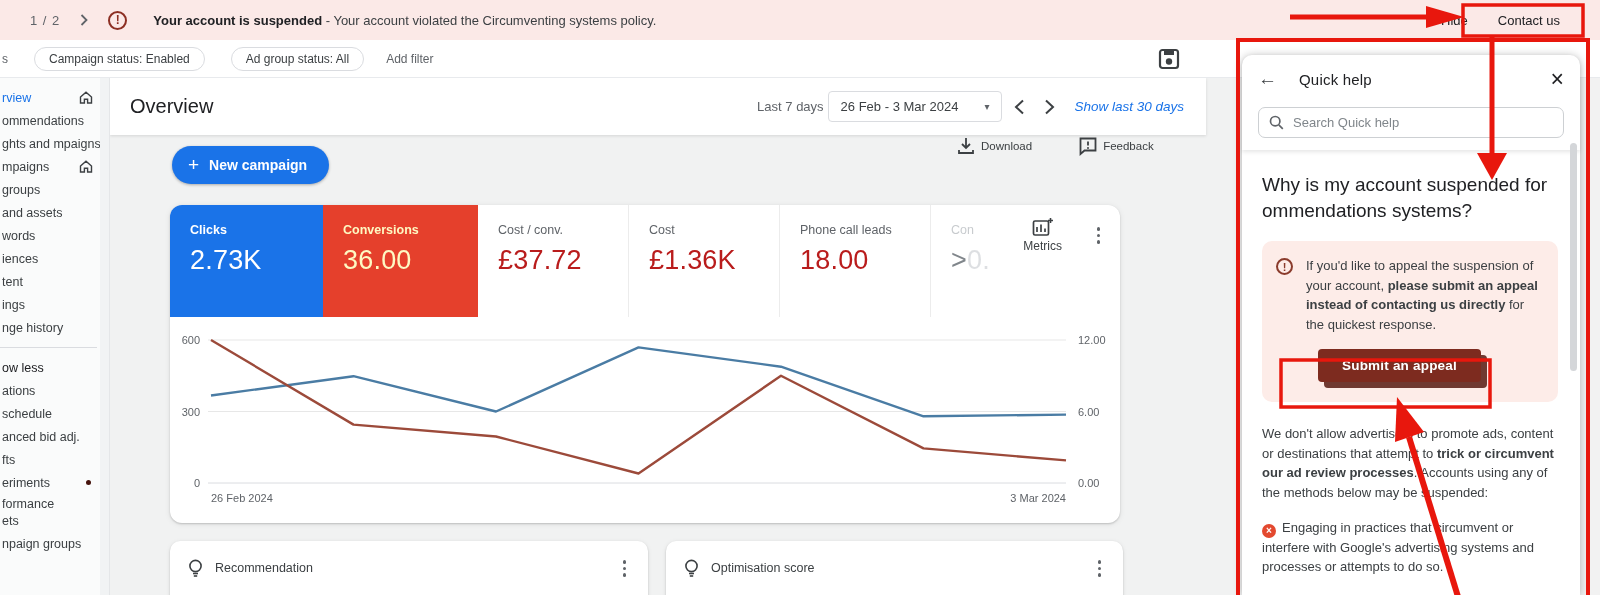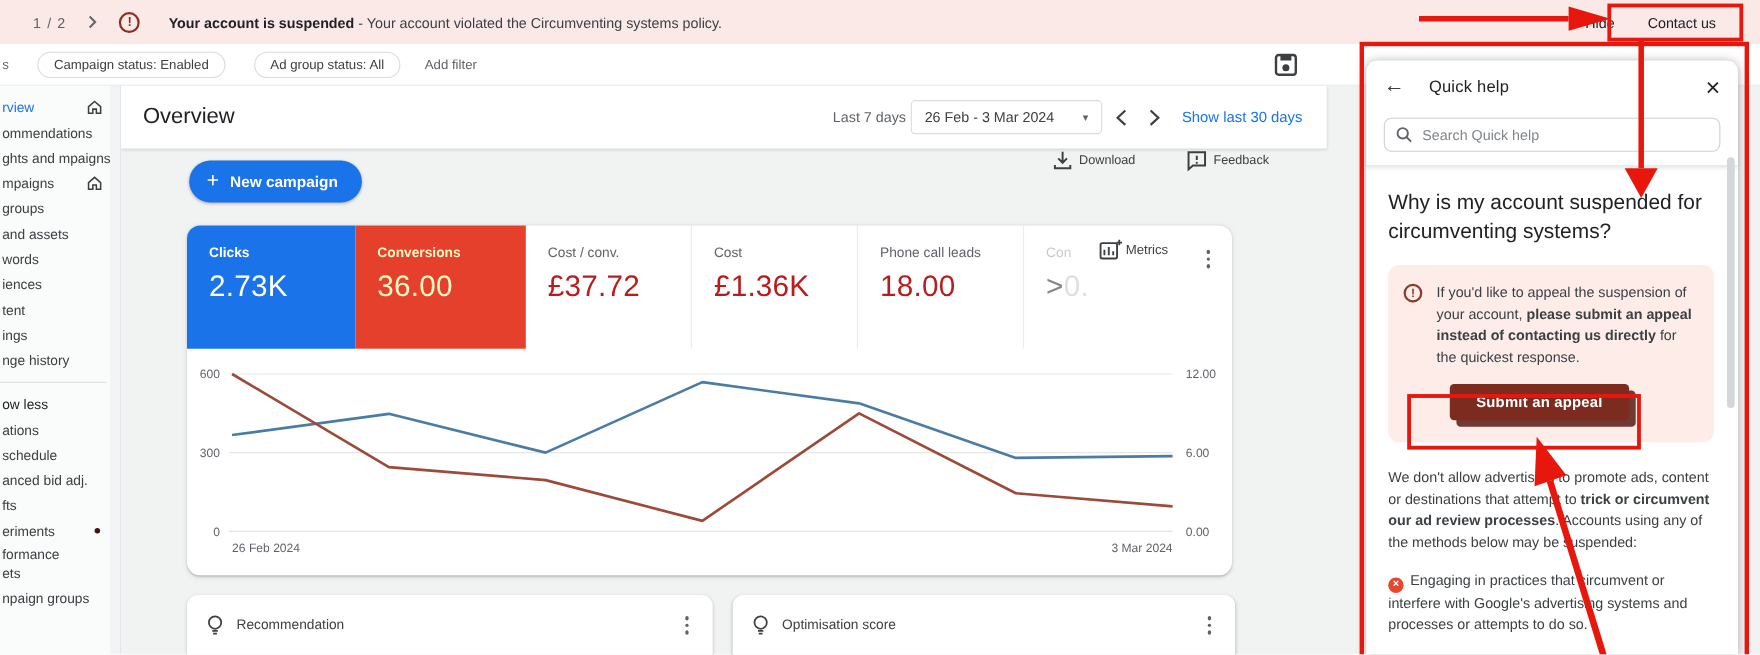--- a/index.html
+++ b/index.html
@@ -39,21 +39,21 @@
   .main { position:absolute; left:110px; top:78px; width:1122px; height:517px; background:#f1f2f2; }
   .bg-right { position:absolute; left:1232px; top:78px; width:368px; height:517px; background:#f2f2f2; }
 
   .overview-band { position:absolute; left:0; top:0; width:1096px; height:57px; background:#fff; box-shadow:0 1px 3px rgba(0,0,0,.12); display:flex; align-items:center; }
   .overview-title { font-size:20px; color:#202124; margin-left:20px; }
   .date-controls { margin-left:auto; display:flex; align-items:center; gap:4px; padding-right:22px; }
   .range-label { font-size:13px; color:#5f6368; }
   .date-box { border:1px solid #dadce0; border-radius:4px; padding:7px 12px; font-size:13px; color:#3c4043; display:flex; align-items:center; gap:26px; cursor:pointer; background:#fff; }
   .caret { font-size:10px; color:#5f6368; }
   .nav-chev { width:26px; height:26px; display:flex; align-items:center; justify-content:center; cursor:pointer; }
-  .show-link { font-size:13.5px; font-weight:500; color:#1a73e8; cursor:pointer; margin-left:8px; }
+  .show-link { font-size:13.5px; font-weight:500; color:#1a73e8; cursor:pointer; margin-left:8px;font-style:italic; }
 
   .new-campaign { position:absolute; left:62px; top:68px; height:38px; border-radius:19px; background:#1a73e8; color:#fff; display:flex; align-items:center; gap:10px; padding:0 22px 0 16px; font-size:14px; font-weight:bold; box-shadow:0 1px 3px rgba(0,0,0,.3); cursor:pointer; border:none; }
   .plus { font-size:19px; font-weight:normal; }
 
   .dlfb { position:absolute; left:846px; top:58px; display:flex; gap:46px; }
   .dlfb-item { display:flex; flex-direction:row; align-items:center; gap:5px; font-size:11.5px; color:#3c4043; cursor:pointer; }
 
   .big-card { position:absolute; left:60px; top:127px; width:950px; height:318px; background:#fff; border-radius:12px; box-shadow:0 1px 2px rgba(0,0,0,.18), 0 1px 6px rgba(0,0,0,.08); }
   .metrics-row { display:flex; height:112px; position:relative; }
   .tile { padding:18px 0 0 20px; cursor:pointer; }
@@ -61,21 +61,21 @@
   .tile .t-value { font-size:27px; margin-top:8px; letter-spacing:.2px; }
   .tile.blue { background:#1a73e8; color:#fff; border-radius:12px 0 0 0; width:153px; }
   .tile.red { background:#e5402c; color:#fef9c3; width:155px; }
   .tile.plain { width:151px; border-right:1px solid #ececec; }
   .tile.plain .t-label { color:#5f6368; font-weight:normal; }
   .tile.plain .t-value { color:#b91c1c; }
   .tile.last { flex:1; border-right:none; position:relative; }
   .tile.last .t-label { color:#9aa0a6; opacity:.55; font-weight:normal; }
   .tile.last .t-value .vd { color:#80868b; }
   .tile.last .t-value .vl { color:#bdc1c6; opacity:.5; }
-  .metrics-btn { position:absolute; right:58px; top:12px; display:flex; flex-direction:row; align-items:center; gap:2px; font-size:12px; color:#3c4043; cursor:pointer; }
+  .metrics-btn { position:absolute; right:58px; top:12px; display:flex; flex-direction:column; align-items:center; gap:2px; font-size:12px; color:#3c4043; cursor:pointer; }
   .kebab { display:flex; flex-direction:column; gap:3px; align-items:center; cursor:pointer; padding:4px; }
   .kebab i { width:3.5px; height:3.5px; border-radius:50%; background:#5f6368; display:block; }
   .card-kebab { position:absolute; right:16px; top:18px; }
   .chart-wrap { position:absolute; left:0; top:112px; width:950px; height:206px; }
 
   .bottom-card { position:absolute; background:#fff; border-radius:10px; box-shadow:0 1px 2px rgba(0,0,0,.18), 0 1px 5px rgba(0,0,0,.08); height:70px; }
   .bc1 { left:60px; top:463px; width:478px; }
   .bc2 { left:556px; top:463px; width:457px; }
   .bc-head { display:flex; align-items:center; padding:15px 18px 0 18px; gap:12px; }
   .bc-title { font-size:12.5px; color:#3c4043; }
@@ -359,21 +359,21 @@
     </div>
     <div class="qh-search">
       <svg width="15" height="15" viewBox="0 0 15 15">
           <circle cx="6.2" cy="6.2" r="4.7" fill="none" stroke="#5f6368" stroke-width="1.7"></circle>
           <line x1="9.8" y1="9.8" x2="13.8" y2="13.8" stroke="#5f6368" stroke-width="1.7"></line>
         </svg>
       <input type="text" placeholder="Search Quick help" style="">
     </div>
   </div>
   <div class="qh-body">
-    <div class="qh-heading">Why is my account suspended for circumventing systems?</div>
+    <div class="qh-heading">Why is my account suspended for ommendations systems?</div>
     <div class="qh-alert">
       <div class="qh-alert-row">
         <span class="qh-warn">!</span>
         <span class="qh-alert-text"><span>If you'd like to appeal the suspension of your account, </span><b>please submit an appeal instead of contacting us directly</b><span> for the quickest response.</span></span>
       </div>
       <div class="appeal-wrap">
         <button class="appeal-btn">Submit an appeal</button>
       </div>
     </div>
     <div class="qh-para"><span>We don't allow advertisers to promote ads, content or destinations that attempt to </span><b>trick or circumvent our ad review processes</b><span>. Accounts using any of the methods below may be suspended:</span></div>

